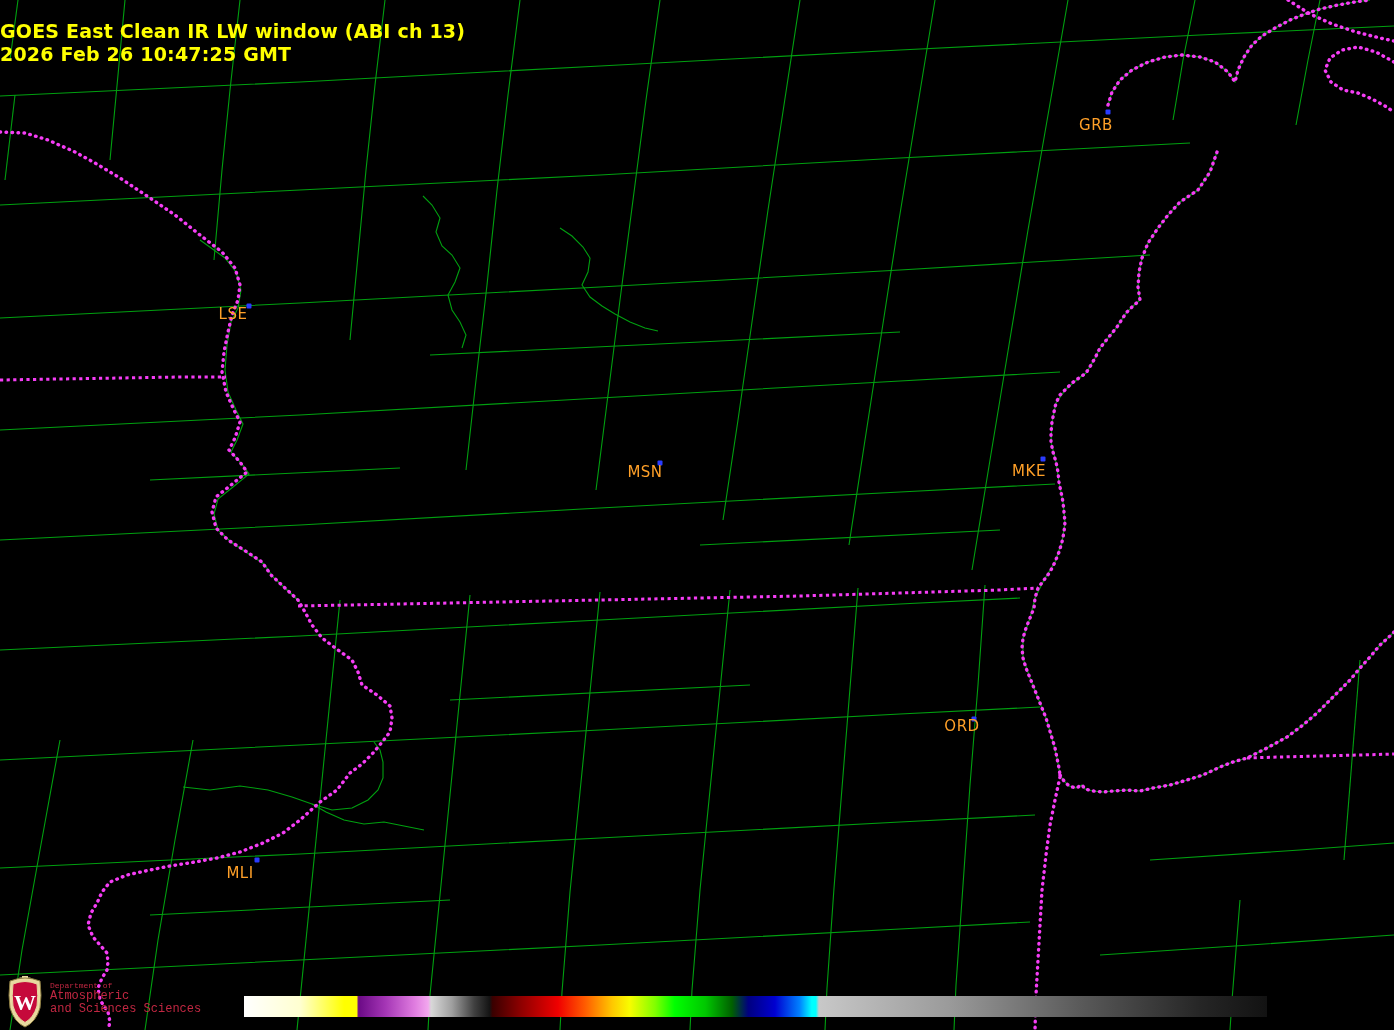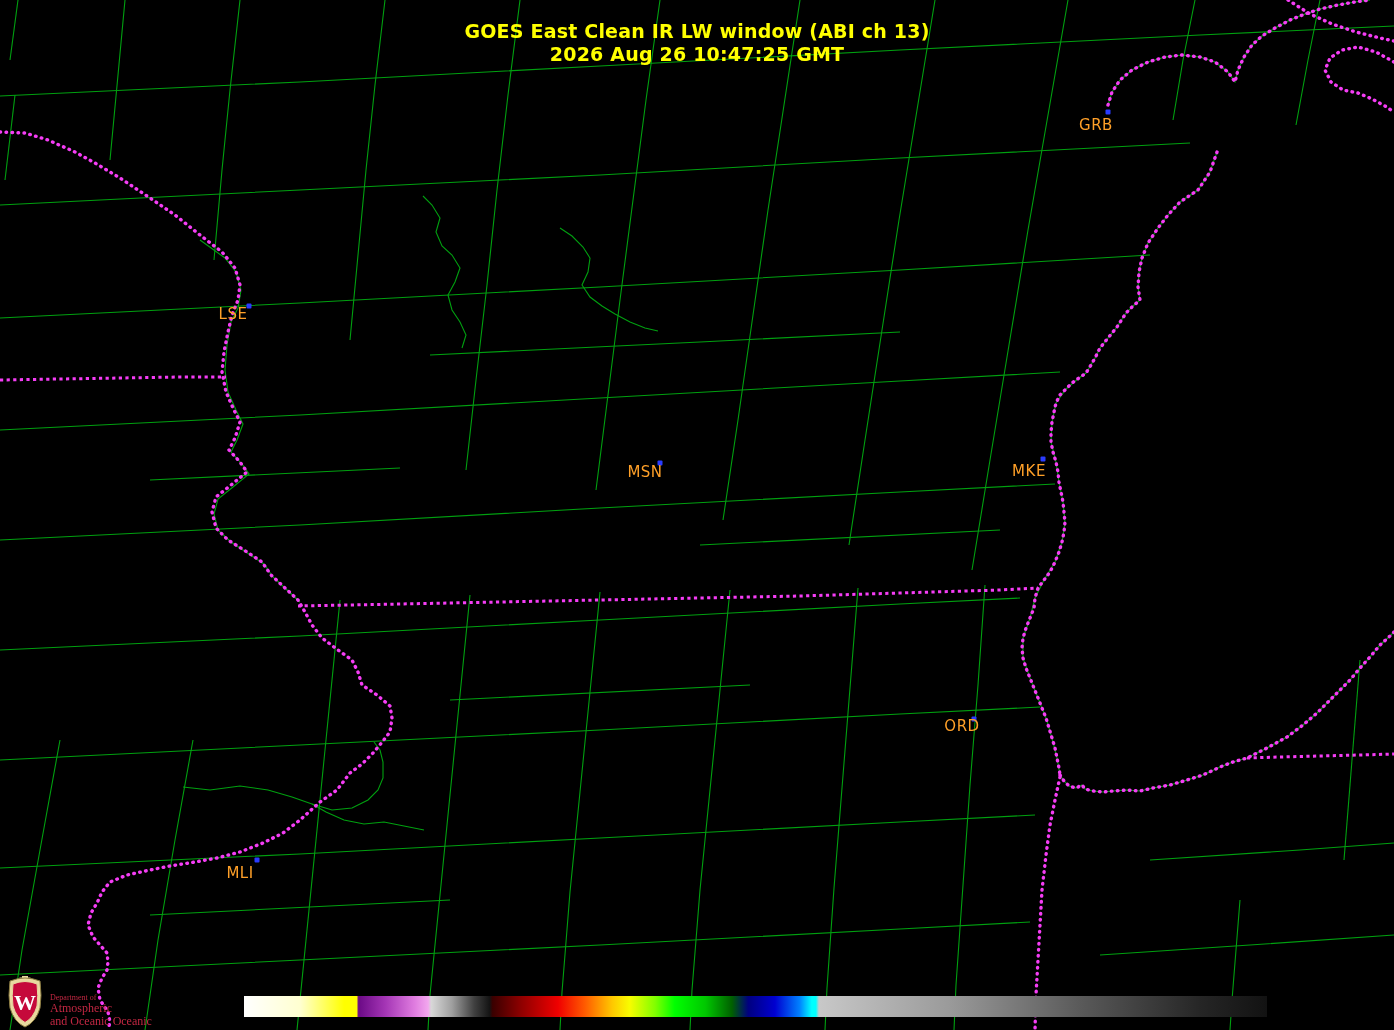--- a/index.html
+++ b/index.html
@@ -1,24 +1,24 @@
 <!DOCTYPE html>
 <html><head>
 <meta charset="utf-8">
 <style>
   html,body{margin:0;padding:0;background:#000;}
   #stage{position:relative;width:1394px;height:1030px;background:#000;overflow:hidden;
          font-family:"DejaVu Sans",sans-serif;}
   #map-svg{position:absolute;left:0;top:0;}
-  .title-block{position:absolute;top:20px;left:0;width:100%;text-align:center;
+  .title-block{position:absolute;top:20px;left:0;width:100%;text-align:left;
                font-family:"DejaVu Sans",sans-serif;font-weight:bold;font-size:19px;
                line-height:23px;letter-spacing:.2px;}
   #colorbar{position:absolute;}
   #logo{position:absolute;left:8px;top:976px;display:flex;align-items:flex-start;}
-  .logo-text{margin-left:8px;font-family:Liberation Serif, serif;line-height:1.05;margin-top:12px;}
+  .logo-text{margin-left:8px;font-family:Liberation Mono, monospace;line-height:1.05;}
   .logo-dept{font-size:8px;margin-top:6px;}
   .logo-line{font-size:12px;}
 </style>
 </head>
 <body>
 
 <div id="stage">
 
   <svg id="map-svg" width="1394" height="1030" viewBox="0 0 1394 1030">
       <polyline points="0,96 300,82 600,66 900,50 1200,35 1394,26" fill="none" stroke="#00a010" stroke-width="1.1"></polyline>
@@ -86,33 +86,33 @@
       <rect x="1040.5" y="456.5" width="5" height="5" rx="1" fill="#2a3cff"></rect>
       <text x="1029" y="476" text-anchor="middle" font-size="15" letter-spacing="0.5" fill="#ffa028" font-family="&quot;DejaVu Sans&quot;, sans-serif">MKE</text>
       <rect x="971.5" y="716.5" width="5" height="5" rx="1" fill="#2a3cff"></rect>
       <text x="962" y="731" text-anchor="middle" font-size="15" letter-spacing="0.5" fill="#ffa028" font-family="&quot;DejaVu Sans&quot;, sans-serif">ORD</text>
       <rect x="254.5" y="857.5" width="5" height="5" rx="1" fill="#2a3cff"></rect>
       <text x="240" y="878" text-anchor="middle" font-size="15" letter-spacing="0.5" fill="#ffa028" font-family="&quot;DejaVu Sans&quot;, sans-serif">MLI</text>
     </svg>
 
   <div class="title-block" style="color: rgb(255, 255, 0);">
     <div>GOES East Clean IR LW window (ABI ch 13)</div>
-    <div>2026 Aug 26  10:47:25 GMT</div>
+    <div>2026 Feb 26  10:47:25 GMT</div>
   </div>
 
   <div id="colorbar" style="left: 244px; top: 996px; width: 1023px; height: 21px; background: linear-gradient(90deg, rgb(255, 255, 255) 0%, rgb(255, 255, 208) 5.5%, rgb(255, 255, 0) 9.8%, rgb(255, 255, 0) 11%, rgb(107, 10, 134) 11.2%, rgb(164, 53, 181) 13.8%, rgb(224, 125, 224) 16.7%, rgb(242, 167, 238) 18%, rgb(216, 216, 216) 18.3%, rgb(160, 160, 160) 20.3%, rgb(64, 64, 64) 22.5%, rgb(20, 20, 20) 24%, rgb(58, 0, 0) 24.3%, rgb(140, 0, 0) 27%, rgb(240, 0, 0) 30.7%, rgb(255, 90, 0) 33.3%, rgb(255, 200, 0) 36%, rgb(248, 252, 0) 37.7%, rgb(128, 255, 0) 40.2%, rgb(0, 255, 0) 42.1%, rgb(0, 200, 0) 45.1%, rgb(0, 96, 0) 47.7%, rgb(0, 0, 128) 49.3%, rgb(0, 0, 208) 51.9%, rgb(0, 128, 255) 54.3%, rgb(0, 255, 255) 55.5%, rgb(0, 255, 255) 55.9%, rgb(200, 200, 200) 56.2%, rgb(154, 154, 154) 69%, rgb(90, 90, 90) 81.7%, rgb(38, 38, 38) 93.4%, rgb(18, 18, 18) 100%);"></div>
 
   <div id="logo">
     <svg width="34" height="52" viewBox="0 0 34 52">
       <rect x="14" y="0" width="6" height="5" fill="#e8d9a0"></rect>
       <rect x="11.5" y="1.5" width="11" height="2" fill="#e8d9a0"></rect>
       <path d="M2,5 Q17,-1 32,5 Q34,20 32,32 Q28,46 17,51 Q6,46 2,32 Q0,20 2,5 Z" fill="#e8d9a0" stroke="#8a7a40" stroke-width="1"></path>
       <path d="M5,8 Q17,3 29,8 Q30.5,20 29,30 Q25.5,42 17,46.5 Q8.5,42 5,30 Q3.5,20 5,8 Z" fill="#c5093b" stroke="#e8d9a0" stroke-width="1"></path>
       <text x="17" y="34" text-anchor="middle" font-family="Liberation Serif, serif" font-size="22" font-weight="bold" fill="#ffffff">W</text>
     </svg>
     <div class="logo-text" style="color: rgb(194, 39, 66);">
       <div class="logo-dept">Department of</div>
       <div class="logo-line">Atmospheric</div>
-      <div class="logo-line">and Oceanic Oceanic</div>
+      <div class="logo-line">and Sciences Sciences</div>
     </div>
   </div>
 
 </div>
 
 </body></html>

